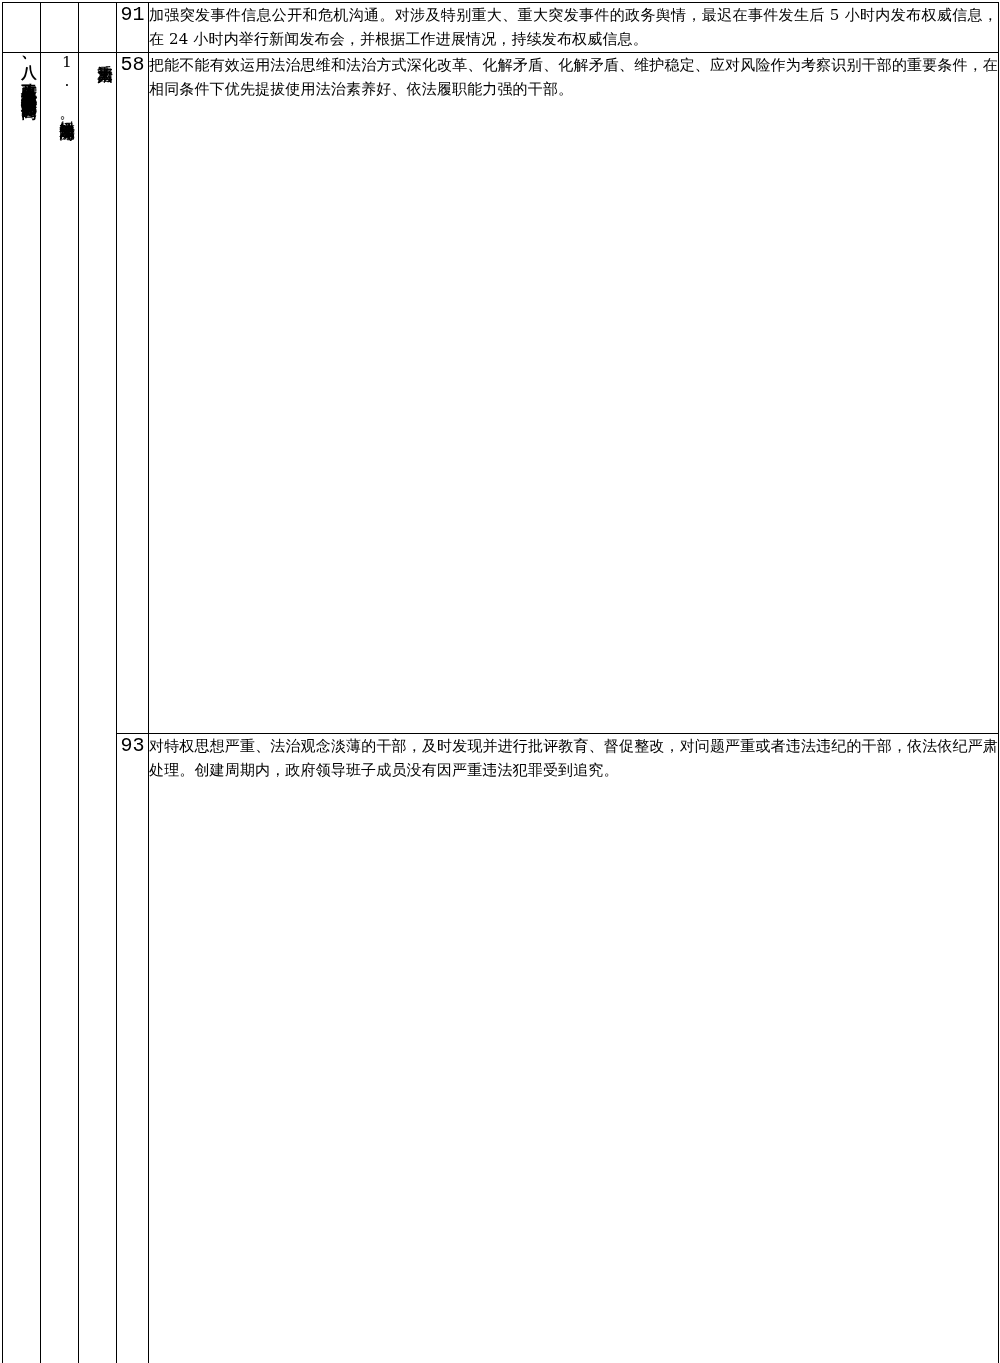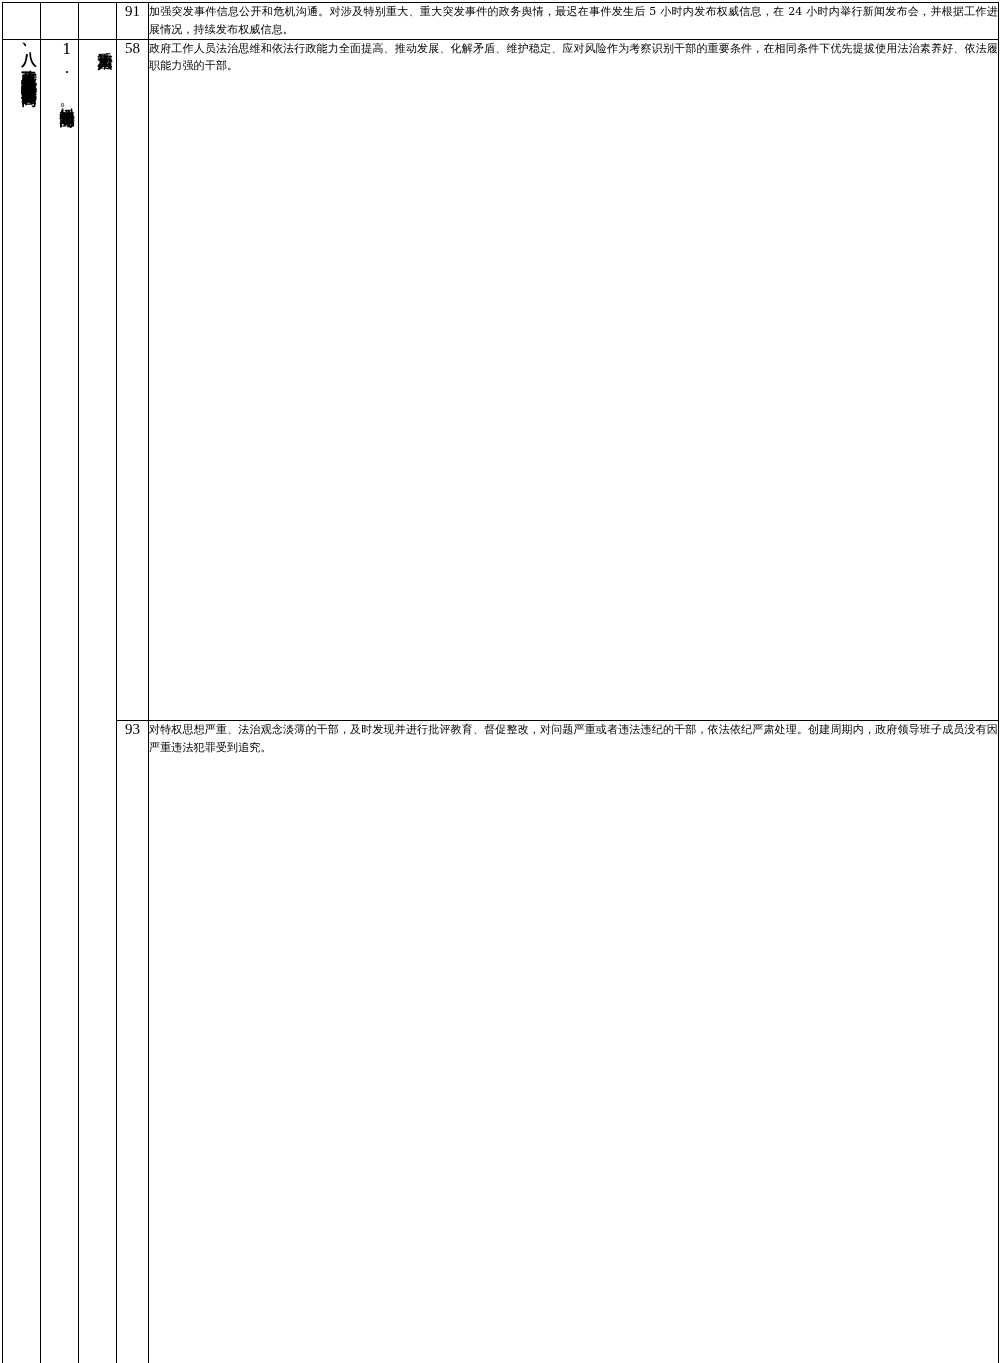--- a/index.html
+++ b/index.html
@@ -48,26 +48,26 @@
     box-sizing: border-box;
     font-weight: bold;
   }
   .vcell.thin {
     font-weight: normal;
     letter-spacing: 0.5px;
   }
   .numcell {
     text-align: center;
     vertical-align: middle;
-    font-size: 15px;
-    font-family: Liberation Serif, serif;
+    font-size: 20px;
+    font-family: Liberation Mono, monospace;
     padding: 2px 0;
   }
   .textcell {
-    font-size: 11px;
+    font-size: 15px;
     line-height: 1.62;
     padding: 7px 9px 8px 9px;
     text-align: justify;
     text-justify: inter-ideograph;
     letter-spacing: 0.15px;
     margin-left: 12px;
   }
 </style>
 </head>
 <body>
@@ -89,21 +89,21 @@
       <td></td>
       <td class="numcell">91</td>
       <td class="textcell">加强突发事件信息公开和危机沟通。对涉及特别重大、重大突发事件的政务舆情，最迟在事件发生后 5 小时内发布权威信息，在 24 小时内举行新闻发布会，并根据工作进展情况，持续发布权威信息。</td>
     </tr>
 
     <tr>
       <td class="vcell" rowspan="4">八、政府工作人员法治思维和依法行政能力全面提高</td>
       <td class="vcell thin" rowspan="2">1. 树立视法治养法能用导向。</td>
       <td class="vcell thin" rowspan="2">重法素和治力人</td>
       <td class="numcell">58</td>
-      <td class="textcell">政府工作人员法治思维和依法行政能力全面提高、推动发展、化解矛盾、维护稳定、应对风险作为考察识别干部的重要条件，在相同条件下优先提拔使用法治素养好、依法履职能力强的干部。</td>
+      <td class="textcell">把能不能有效运用法治思维和法治方式深化改革、化解矛盾、化解矛盾、维护稳定、应对风险作为考察识别干部的重要条件，在相同条件下优先提拔使用法治素养好、依法履职能力强的干部。</td>
     </tr>
     <tr>
       <td class="numcell">93</td>
       <td class="textcell">对特权思想严重、法治观念淡薄的干部，及时发现并进行批评教育、督促整改，对问题严重或者违法违纪的干部，依法依纪严肃处理。创建周期内，政府领导班子成员没有因严重违法犯罪受到追究。</td>
     </tr>
 
   </tbody>
 </table>
 </div>
 

